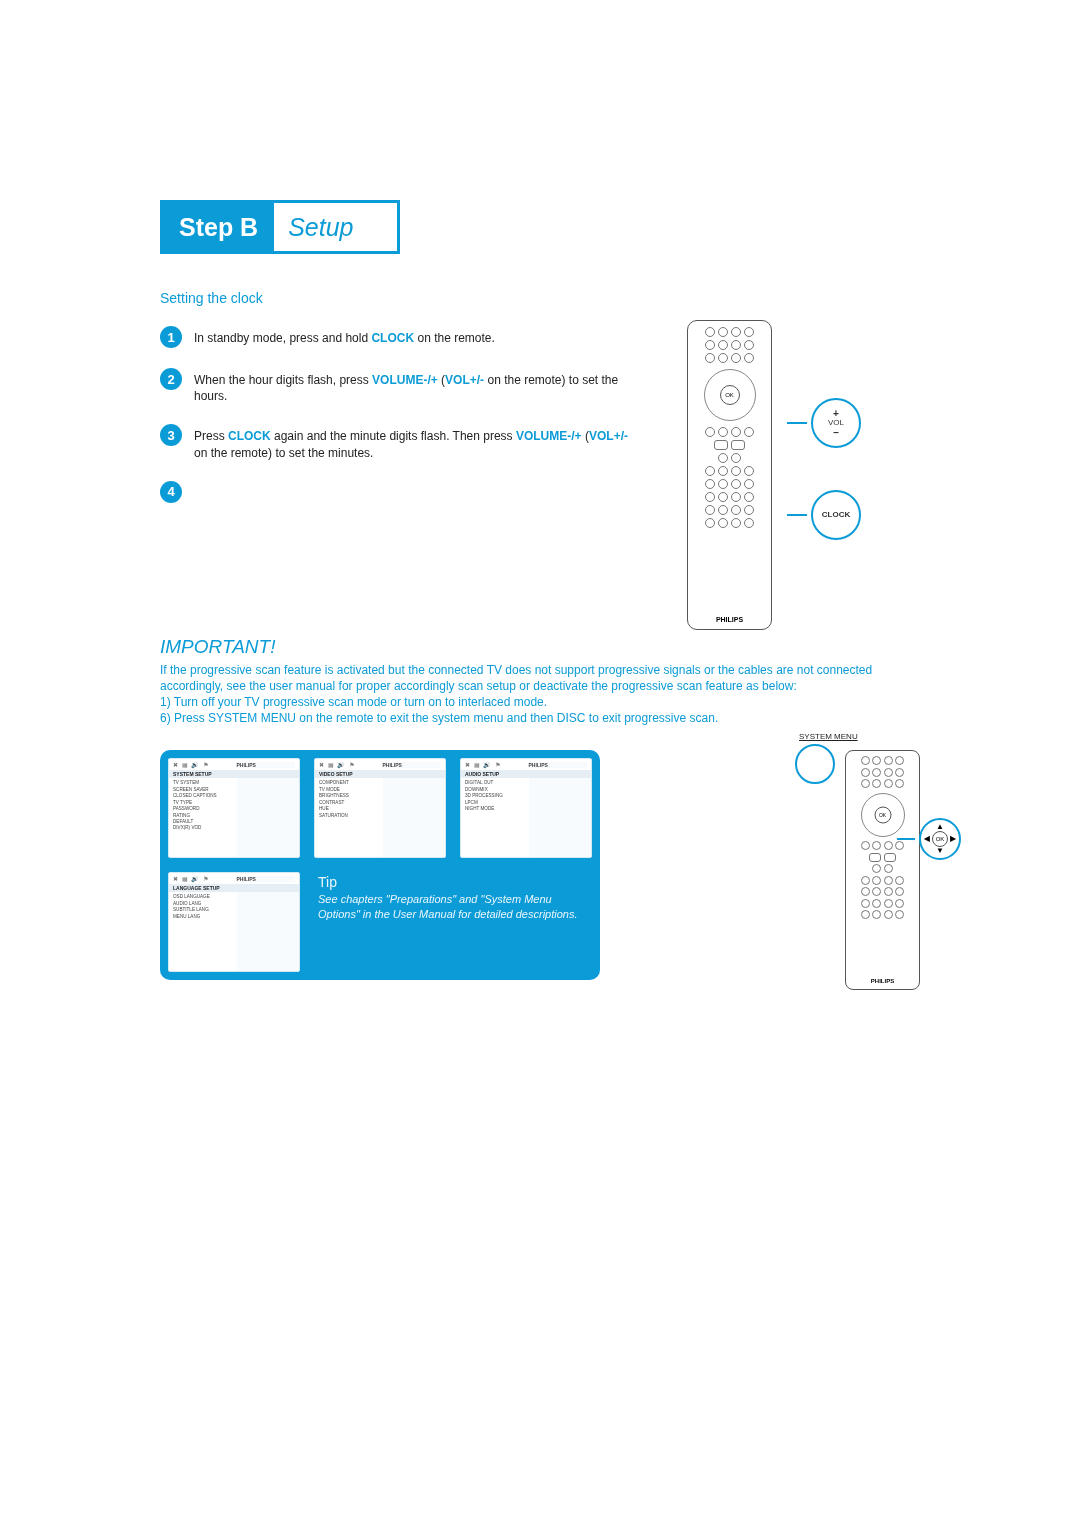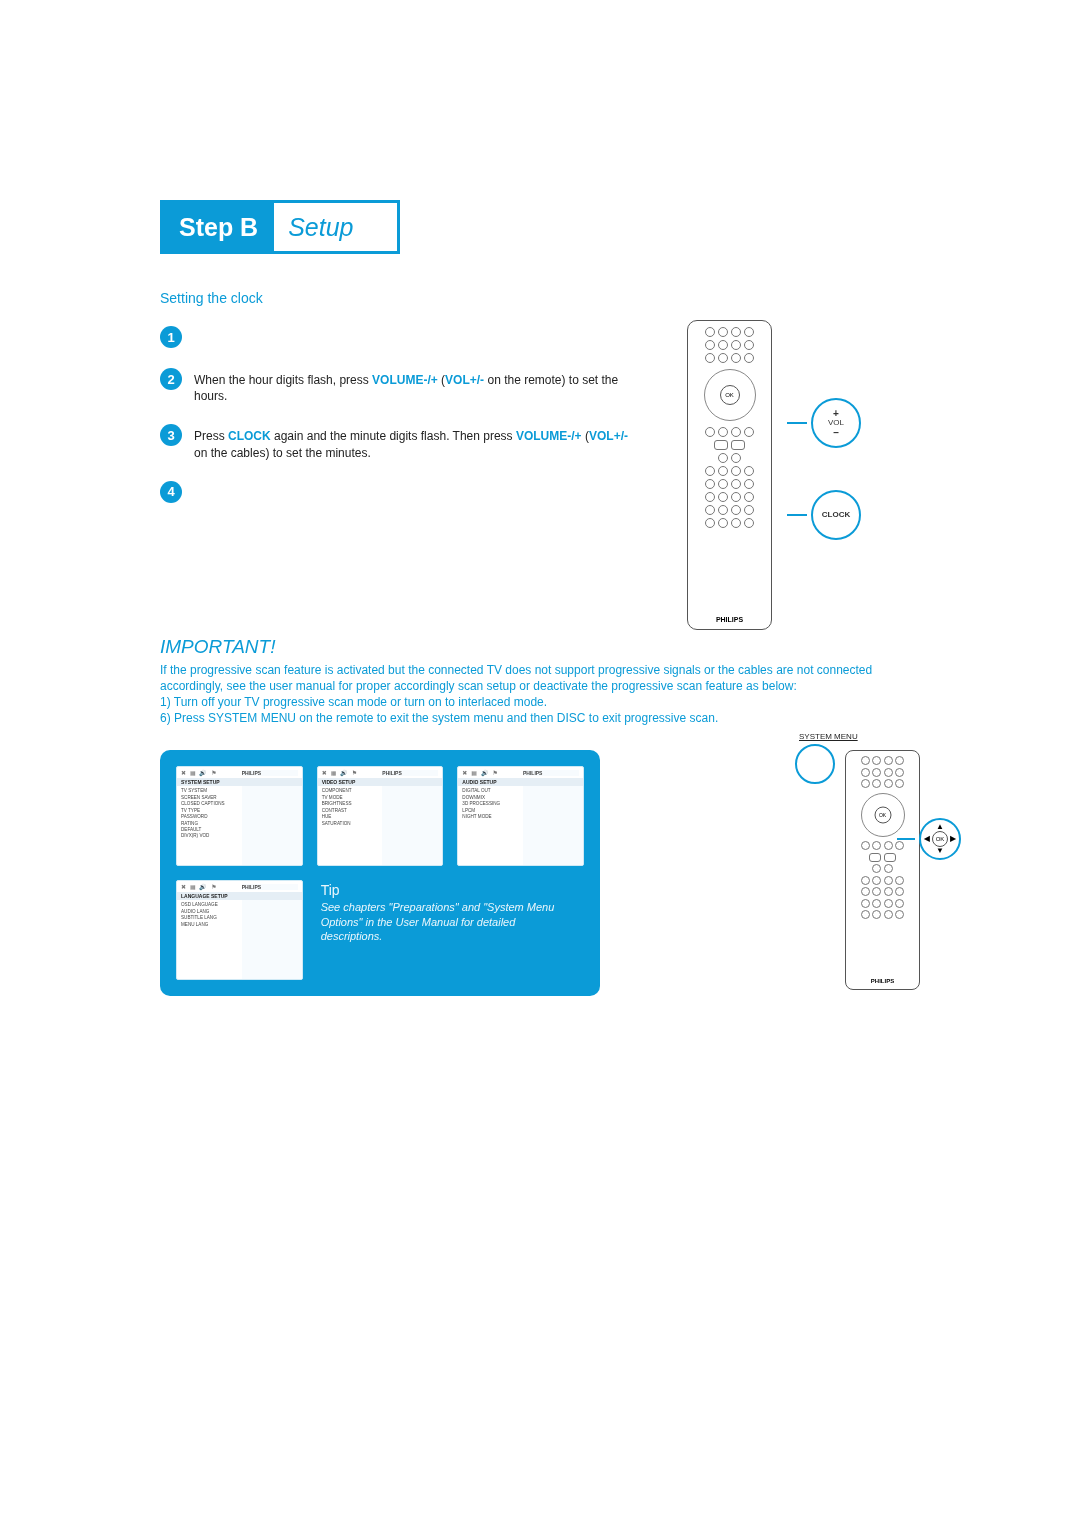--- a/index.html
+++ b/index.html
@@ -24,21 +24,21 @@
   .remote .ok { position: absolute; top: 50%; left: 50%; width: 20px; height: 20px; border: 1px solid #555; border-radius: 50%; transform: translate(-50%,-50%); font-size: 6px; display: flex; align-items: center; justify-content: center; }
   .remote .brand { font-size: 7px; font-weight: 700; margin-top: auto; }
   .callout { position: absolute; display: flex; align-items: center; gap: 4px; }
   .callout .circle { width: 50px; height: 50px; border: 2.5px solid #0b9bd7; border-radius: 50%; background: #fff; display: flex; flex-direction: column; align-items: center; justify-content: center; font-size: 8px; line-height: 1.1; color: #333; }
   .callout .line { width: 20px; height: 2px; background: #0b9bd7; }
   .callout.vol { top: 78px; left: 100px; }
   .callout.clock { top: 170px; left: 100px; }
   .callout .circle .plus, .callout .circle .minus { font-size: 10px; font-weight: 700; }
   .dvd-warning { color: #0b9bd7; font-size: 12px; line-height: 1.35; max-width: 800px; margin-top: 4px; }
   .dvd-warning .imp { font-style: italic; font-size: 19px; display: block; margin-bottom: 2px; }
-  .blue-panel { background: #0b9bd7; border-radius: 10px; padding: 16px; display: grid; grid-template-columns: repeat(3, 1fr); gap: 14px 14px; width: 440px; margin-top: 24px; }
+  .blue-panel { background: #0b9bd7; border-radius: 10px; padding: 8px; display: grid; grid-template-columns: repeat(3, 1fr); gap: 14px 14px; width: 440px; margin-top: 24px; }
   .menu-screen { background: #fff; border: 1px solid #cfe9f5; border-radius: 2px; height: 100px; overflow: hidden; display: flex; flex-direction: column; }
   .menu-screen .header { display: flex; align-items: center; justify-content: space-between; padding: 2px 4px; font-size: 5px; color: #777; }
   .menu-screen .header .right { font-weight: 700; color: #444; }
   .menu-screen .title-bar { background: #e5eef5; font-size: 5px; color: #222; padding: 1px 4px; font-weight: 600; }
   .menu-screen .body { display: flex; flex: 1; }
   .menu-screen .left { width: 52%; padding: 2px 4px; }
   .menu-screen .right { width: 48%; background: #f7fbfe; }
   .menu-screen .item { font-size: 4.6px; color: #444; line-height: 1.4; white-space: nowrap; }
   .tip-cell { grid-column: span 2; color: #fff; padding: 2px 4px; }
   .tip-title { font-size: 14px; font-weight: 400; margin-bottom: 2px; color: #e9f6fc; }
@@ -74,31 +74,34 @@
     <div class="step-setup">Setup</div>
   </div>
 
   <div class="section-title">Setting the clock</div>
 
   <div class="clock-area">
     <div class="clock-left">
       <ol class="numlist">
         <li>
           <div class="badge">1</div>
+          <div class="step-text">
+            <span>In standby mode, press and hold </span><span class="kw">CLOCK</span><span> on the remote.</span>
+          </div>
         </li>
         <li>
           <div class="badge">2</div>
           <div class="step-text">
             <span>When the hour digits flash, press </span><span class="kw">VOLUME-/+</span><span> (</span><span class="kw">VOL+/-</span><span> on the remote) to set the hours.</span>
           </div>
         </li>
         <li>
           <div class="badge">3</div>
           <div class="step-text">
-            <span>Press </span><span class="kw">CLOCK</span><span> again and the minute digits flash. Then press </span><span class="kw">VOLUME-/+</span><span> (</span><span class="kw">VOL+/-</span><span> on the cables) to set the minutes.</span>
+            <span>Press </span><span class="kw">CLOCK</span><span> again and the minute digits flash. Then press </span><span class="kw">VOLUME-/+</span><span> (</span><span class="kw">VOL+/-</span><span> on the remote) to set the minutes.</span>
           </div>
         </li>
         <li>
           <div class="badge">4</div>
         </li>
       </ol>
     </div>
 
     <div class="clock-right">
       <div class="remote">

